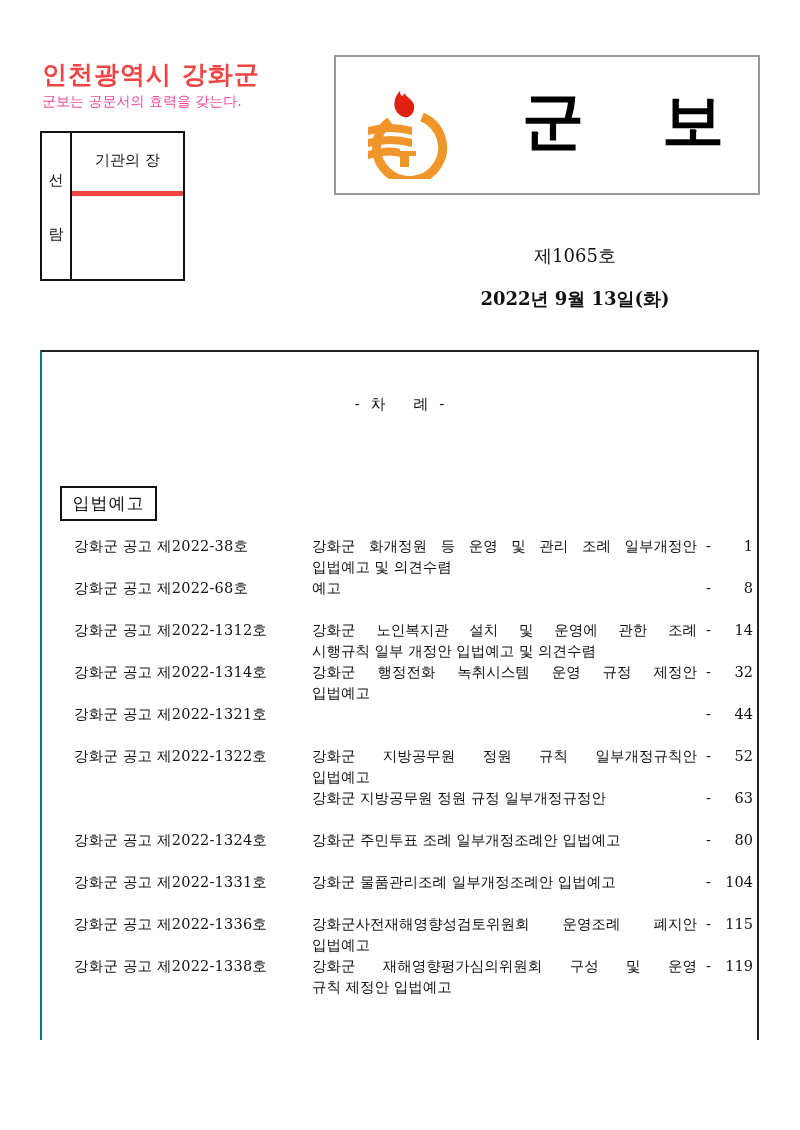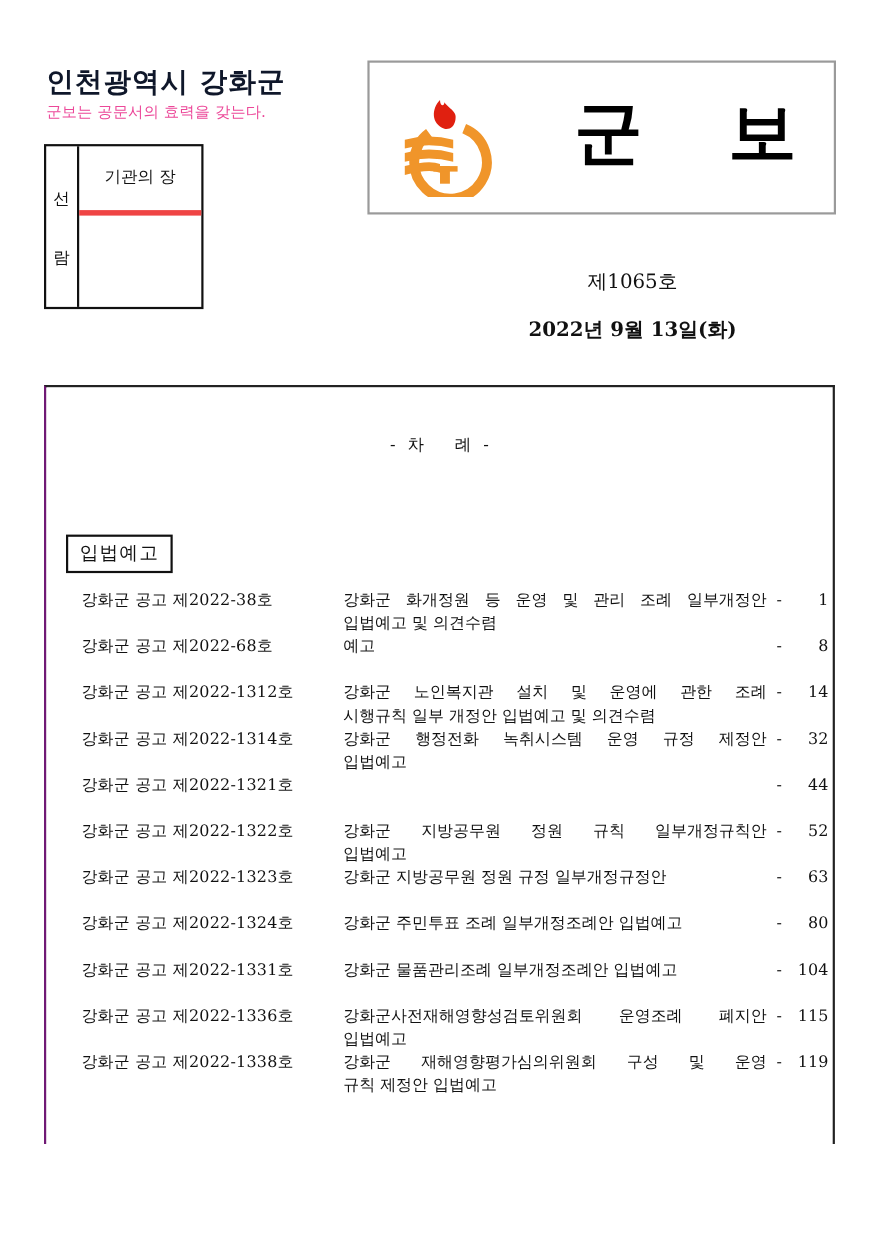--- a/index.html
+++ b/index.html
@@ -4,21 +4,21 @@
 <style>
   html, body { margin: 0; padding: 0; background: #ffffff; }
   body {
     width: 800px; height: 1130px; position: relative; overflow: hidden;
     font-family: "DejaVu Serif", "Liberation Serif", serif;
     color: #111;
   }
   .org-title {
     position: absolute; left: 42px; top: 58px;
     font-family: "DejaVu Sans", "Liberation Sans", sans-serif;
-    font-weight: bold; font-size: 25px; letter-spacing: 1px; color: #0f172a;
+    font-weight: bold; font-size: 25px; letter-spacing: 1px; color: #ef4444;
   }
   .org-subtitle {
     position: absolute; left: 42px; top: 93px;
     font-family: "DejaVu Sans", "Liberation Sans", sans-serif;
     font-size: 14px; color: #ec4899;
   }
   .review-box {
     position: absolute; left: 40px; top: 131px; width: 145px; height: 150px;
     border: 2px solid #111; box-sizing: border-box;
   }
@@ -49,21 +49,21 @@
     position: absolute; left: 500px; top: 244px; width: 150px; text-align: center;
     font-size: 18px;
   }
   .issue-date {
     position: absolute; left: 440px; top: 287px; width: 270px; text-align: center;
     font-size: 18px;
     font-weight: bold;
   }
   .toc-box {
     position: absolute; left: 40px; top: 350px; width: 719px; height: 690px;
-    border-top: 2px solid #222; border-left: 2px solid #701a75; border-right: 2px solid #222;
+    border-top: 2px solid #222; border-left: 2px solid #0f766e; border-right: 2px solid #222;
     box-sizing: border-box;
   }
   .toc-heading {
     position: absolute; left: 0; right: 0; top: 43px; text-align: center;
     font-size: 15px; word-spacing: 6px;
   }
   .toc-heading .gap { display: inline-block; width: 28px; }
   .section-tag {
     position: absolute; left: 18px; top: 134px; width: 97px; height: 35px;
     border: 2px solid #111; box-sizing: border-box;
@@ -165,21 +165,20 @@
     <div class="toc-row" style="top:210px;">
       <div class="toc-notice">강화군 공고 제2022-1322호</div>
       <div class="toc-title">
         <div class="line1">강화군 지방공무원 정원 규칙 일부개정규칙안</div>
         <div>입법예고</div>
       </div>
       <div class="toc-dash">-</div>
       <div class="toc-page">52</div>
     </div>
     <div class="toc-row" style="top:252px;">
-      <div class="toc-notice">강화군 공고 제2022-1323호</div>
       <div class="toc-title">
         <div>강화군 지방공무원 정원 규정 일부개정규정안</div>
       </div>
       <div class="toc-dash">-</div>
       <div class="toc-page">63</div>
     </div>
     <div class="toc-row" style="top:294px;">
       <div class="toc-notice">강화군 공고 제2022-1324호</div>
       <div class="toc-title">
         <div>강화군 주민투표 조례 일부개정조례안 입법예고</div>

